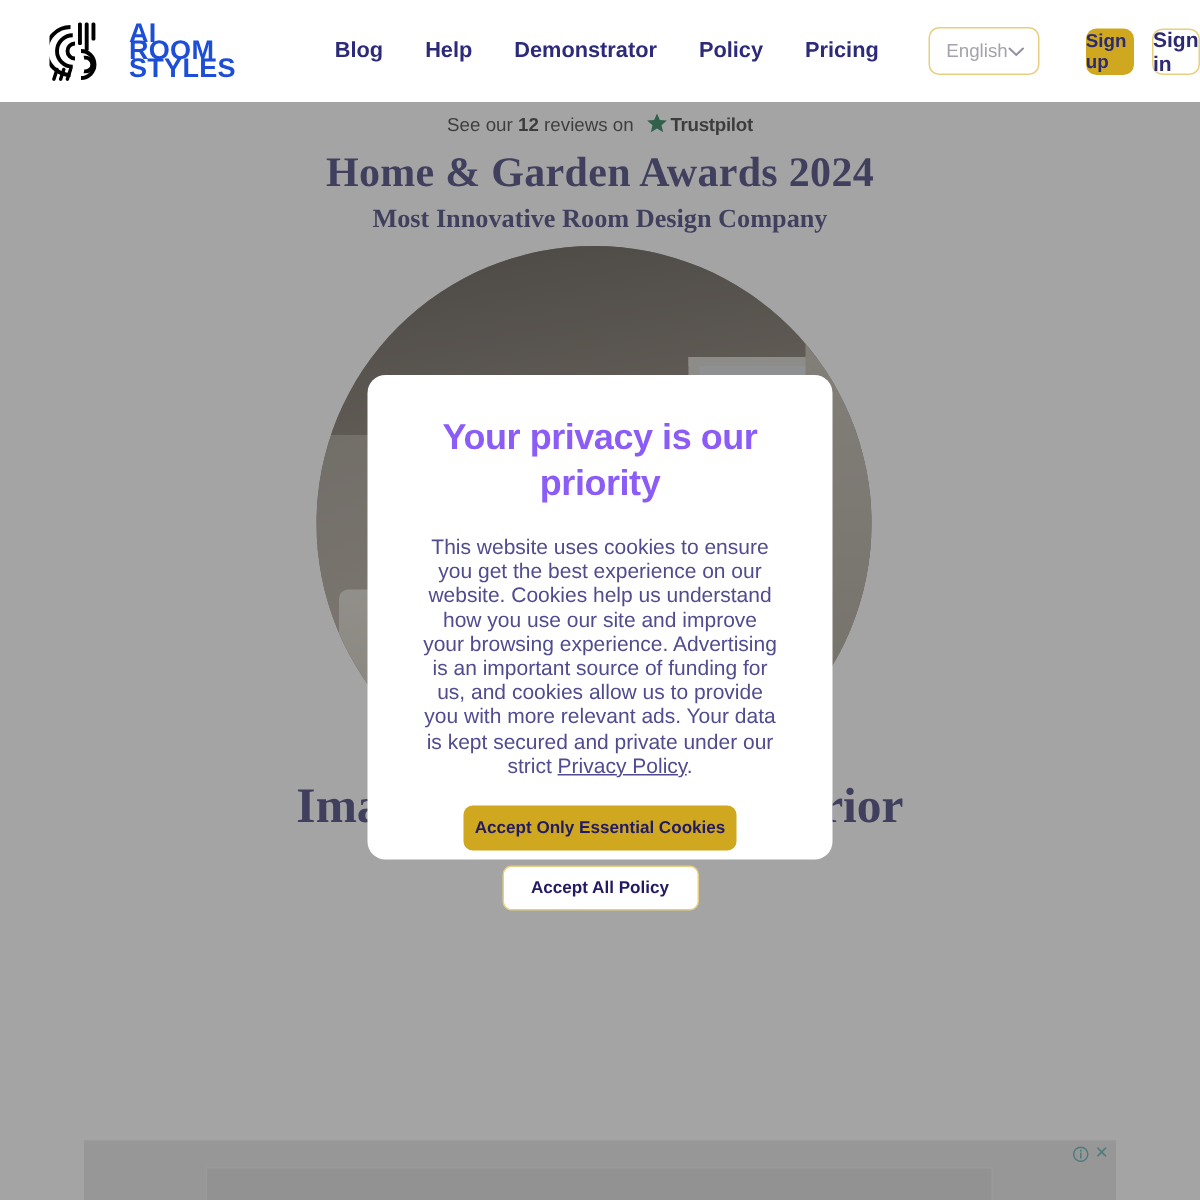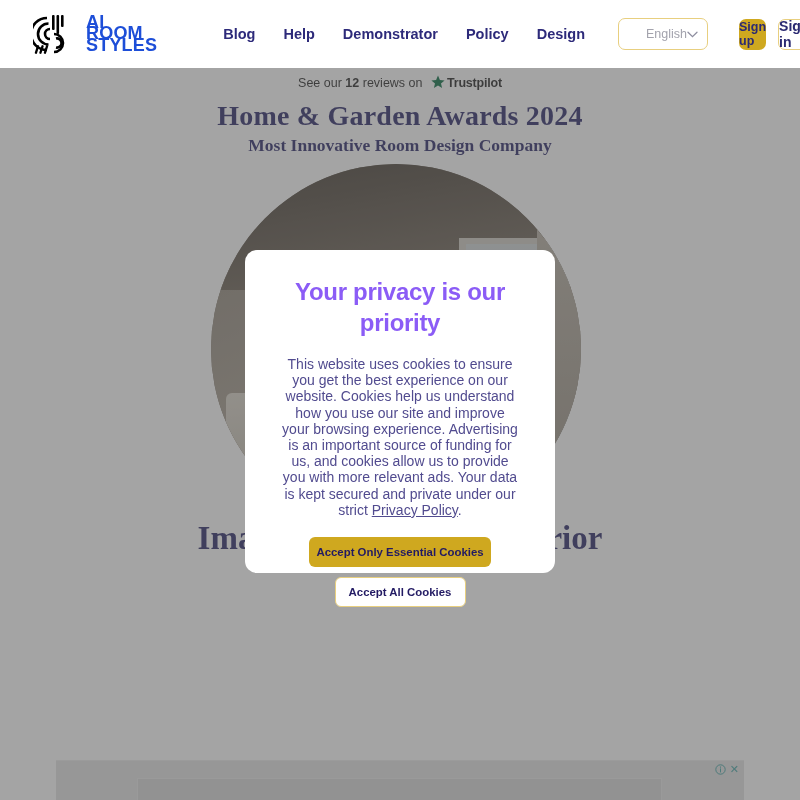--- a/index.html
+++ b/index.html
@@ -35,21 +35,21 @@
   }
 
   .lang-select {
     margin-left: 33px;
     width: 101px; height: 32px;
     border: 1.4px solid #e0c濃; 
     border: 1.4px solid #e8cf7f;
     border-radius: 7px;
     background: #ffffff;
     display: flex; align-items: center; justify-content: space-between;
-    padding: 0 9px 0 27px;
+    padding: 0 9px 0 11px;
     cursor: pointer;
   }
   .lang-value { font-size: 12.5px; color: #a3a3ad; }
   .chev { width: 11px; height: 7px; display: block; }
 
   .btn-signup {
     margin-left: 31px;
     width: 68px; height: 31px;
     background: #cfa81f;
     border: none; border-radius: 7px;
@@ -251,21 +251,21 @@
         <span>ROOM</span>
         <span>STYLES</span>
       </div>
     </div>
 
     <div class="nav">
       <a class="nav-link">Blog</a>
       <a class="nav-link">Help</a>
       <a class="nav-link">Demonstrator</a>
       <a class="nav-link">Policy</a>
-      <a class="nav-link">Design</a>
+      <a class="nav-link">Pricing</a>
     </div>
 
     <div class="lang-select">
       <span class="lang-value">English</span>
       <svg class="chev" viewBox="0 0 11 7">
         <path d="M1 1.3 L5.5 5.6 L10 1.3" fill="none" stroke="#8f8fa0" stroke-width="1.3" stroke-linecap="round"></path>
       </svg>
     </div>
 
     <div class="btn-signup">Sign up</div>
@@ -302,21 +302,21 @@
 
     <div class="hero-title">Imagine your dream interior</div>
   </div>
 
   <div class="overlay"></div>
 
   <div class="modal">
     <div class="modal-title">Your privacy is our priority</div>
     <div class="modal-body"><span>This website uses cookies to ensure you get the best experience on our website. Cookies help us understand how you use our site and improve your browsing experience. Advertising is an important source of funding for us, and cookies allow us to provide you with more relevant ads. Your data is kept secured and private under our strict </span><a class="policy-link">Privacy Policy</a><span>.</span></div>
     <div class="modal-btn-primary">Accept Only Essential Cookies</div>
-    <div class="modal-btn-secondary">Accept All Cookies</div>
+    <div class="modal-btn-secondary">Accept All Policy</div>
   </div>
 
   <div class="ad-banner">
     <div class="ad-inner"></div>
     <div class="ad-controls">
       <svg class="adchoices-icon" viewBox="0 0 11 11">
         <circle cx="5.5" cy="5.5" r="4.7" fill="none" stroke="#4e7b7b" stroke-width="1"></circle>
         <rect x="5" y="4.4" width="1" height="4" fill="#4e7b7b"></rect>
         <rect x="5" y="2.5" width="1" height="1.2" fill="#4e7b7b"></rect>
       </svg>

